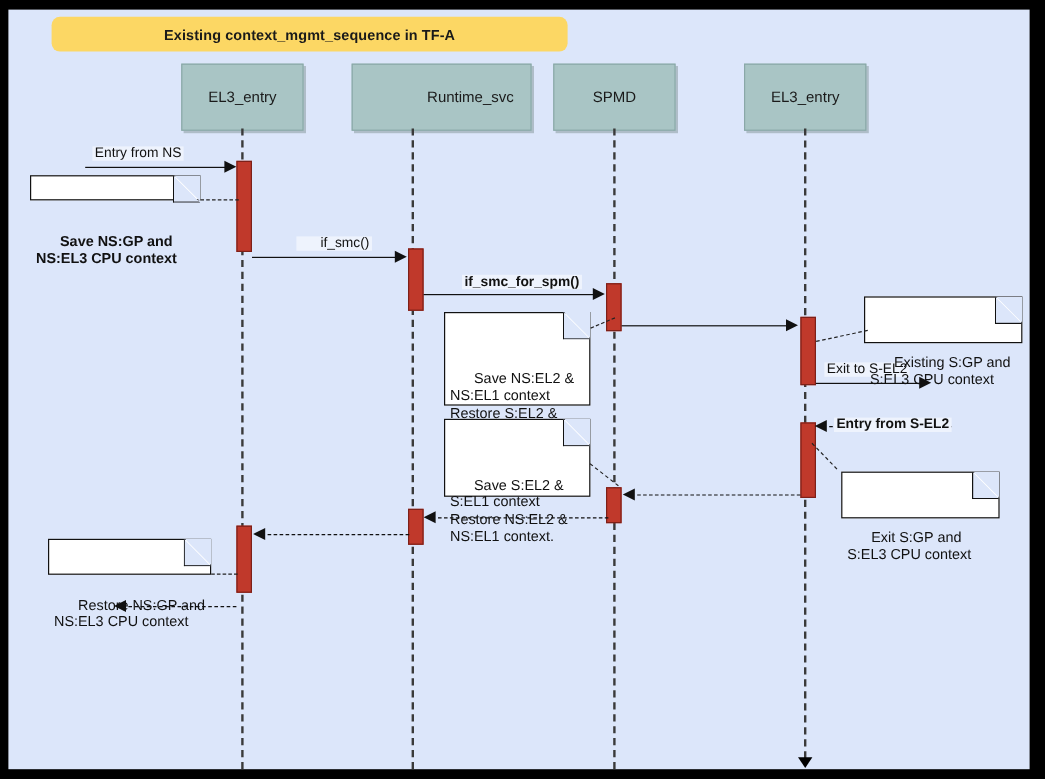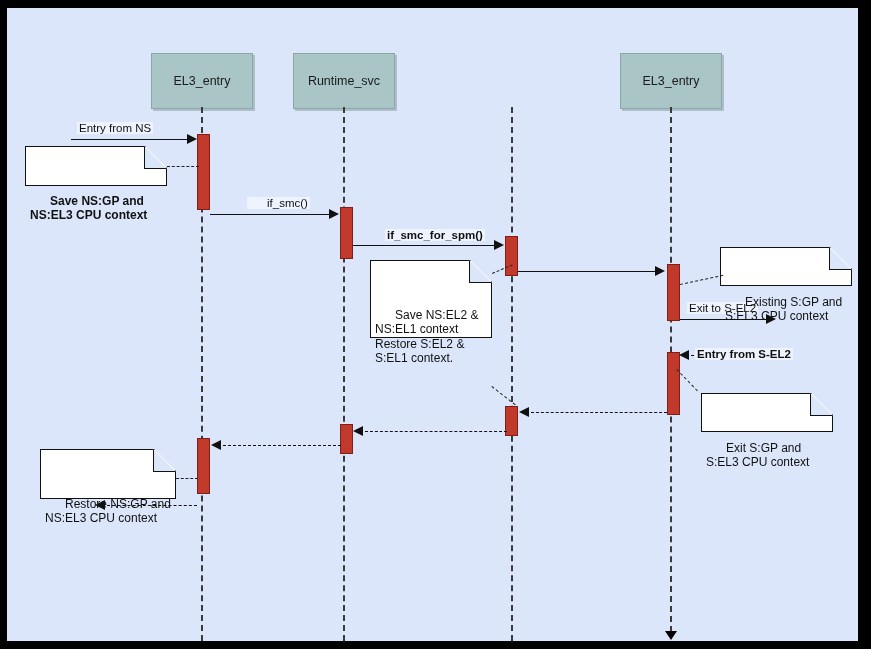--- a/index.html
+++ b/index.html
@@ -90,26 +90,32 @@
     position:absolute; height:0; border-top:1.3px dashed #222;
     transform-origin:0 0;
   }
 </style>
 </head>
 <body>
 
 <div id="frame">
   <div id="canvas">
 
+    <div id="title-banner">
+      <span>Existing context_mgmt_sequence in TF-A</span>
+    </div>
 
     <div class="lifeline-head" style="left:144px; top:45px;">
       <span>EL3_entry</span>
     </div>
-    <div class="lifeline-head" style="left:286px; top:45px;">
+    <div class="lifeline-head" style="left:286px; top:45px;padding-left:48px;">
       <span>Runtime_svc</span>
+    </div>
+    <div class="lifeline-head" style="left:454px; top:45px;">
+      <span>SPMD</span>
     </div>
     <div class="lifeline-head" style="left:613px; top:45px;">
       <span>EL3_entry</span>
     </div>
 
     <div class="lifeline-line" style="left:194px; top:99px; height:534px;"></div>
     <div class="lifeline-line" style="left:336px; top:99px; height:534px;"></div>
     <div class="lifeline-line" style="left:504px; top:99px; height:534px;"></div>
     <div class="lifeline-line" style="left:663px; top:99px; height:525px;"></div>
     <div class="lifeline-arrow" style="left:658px; top:623px;"></div>
@@ -154,21 +160,21 @@
 
     <div class="msg-line msg-dashed" style="left:358px; top:423px; width:142px;"></div>
     <div class="arrow-left" style="left:346px; top:418px;"></div>
 
     <div class="msg-line msg-dashed" style="left:216px; top:437px; width:118px;"></div>
     <div class="arrow-left" style="left:204px; top:432px;"></div>
 
     <div class="msg-line msg-dashed" style="left:100px; top:497px; width:90px;"></div>
     <div class="arrow-left" style="left:88px; top:492px;"></div>
 
-    <div class="note" style="left:18px; top:138px; width:142px; height:40px;font-weight:bold;">
+    <div class="note" style="left:18px; top:138px; width:142px; height:21px;font-weight:bold;">
       <span class="fold-bg"></span>
       <span class="fold"></span>
       <span>Save NS:GP and
 NS:EL3 CPU context</span>
     </div>
     <div class="note-connector" style="left:160px; top:158px; width:32px;"></div>
 
     <div class="note" style="left:363px; top:252px; width:122px; height:78px;">
       <span class="fold-bg"></span>
       <span class="fold"></span>
@@ -188,23 +194,31 @@
     <div class="note-connector" style="left:673px; top:276px; width:44px; transform:rotate(-12deg);"></div>
 
     <div class="note" style="left:694px; top:385px; width:132px; height:39px;">
       <span class="fold-bg"></span>
       <span class="fold"></span>
       <span>Exit S:GP and
 S:EL3 CPU context</span>
     </div>
     <div class="note-connector" style="left:670px; top:361px; width:30px; transform:rotate(46deg);"></div>
 
+    <div class="note" style="left:363px; top:341px; width:122px; height:65px;">
+      <span class="fold-bg"></span>
+      <span class="fold"></span>
+      <span>Save S:EL2 &amp;
+S:EL1 context
+Restore NS:EL2 &amp;
+NS:EL1 context.</span>
+    </div>
     <div class="note-connector" style="left:485px; top:378px; width:30px; transform:rotate(38deg);"></div>
 
-    <div class="note" style="left:33px; top:441px; width:136px; height:50px;">
+    <div class="note" style="left:33px; top:441px; width:136px; height:30px;">
       <span class="fold-bg"></span>
       <span class="fold"></span>
       <span>Restore NS:GP and
 NS:EL3 CPU context</span>
     </div>
     <div class="note-connector" style="left:169px; top:470px; width:22px;"></div>
 
   </div>
 </div>
 

